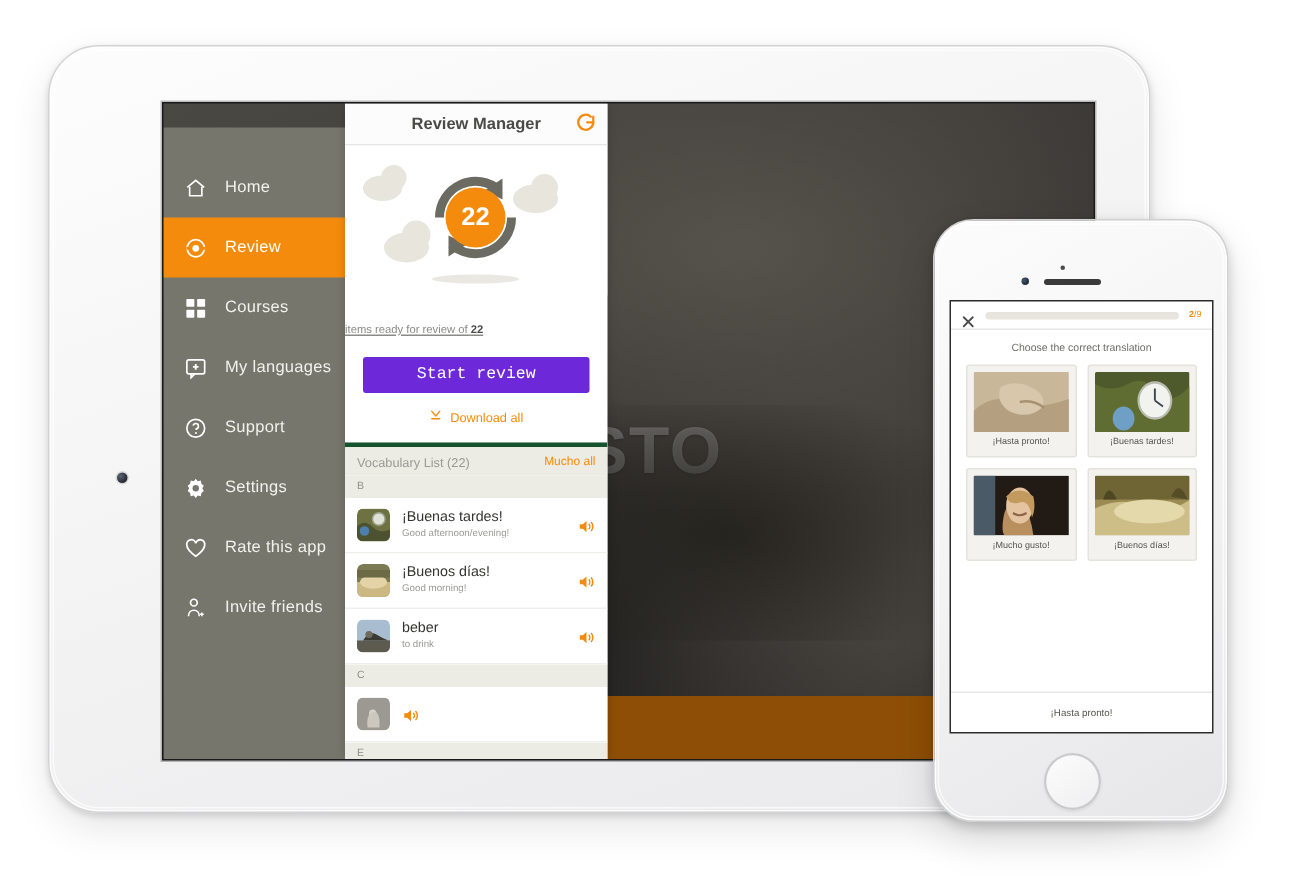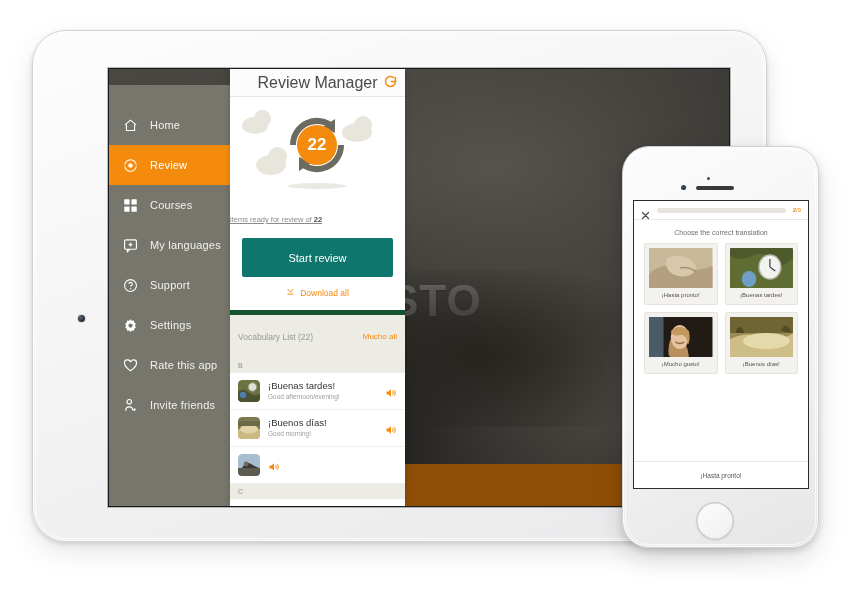--- a/index.html
+++ b/index.html
@@ -91,21 +91,21 @@
   
   #review-panel{
     position:absolute;left:121px;top:0;width:175px;height:100%;
     background:#ffffff;overflow:hidden;
     box-shadow:0 0 6px rgba(0,0,0,.18);
   }
   #rm-header{
     height:27px;background:#fcfcfc;border-bottom:1px solid #e6e6e4;
     display:flex;align-items:center;justify-content:center;position:relative;
   }
-  #rm-title{font-size:16px;color:#4a4a48;font-weight:normal;}
+  #rm-title{font-size:11px;color:#4a4a48;font-weight:bold;}
   #rm-refresh{
     position:absolute;right:7px;top:5px;width:15px;height:15px;
   }
   #rm-hero{
     height:100px;position:relative;background:#fff;
   }
   .cloud{position:absolute;background:#e7e5dc;border-radius:50%;}
   #cloud1{left:12px;top:20px;width:26px;height:17px;}
   #cloud1b{left:24px;top:13px;width:17px;height:17px;}
   #cloud2{left:112px;top:26px;width:30px;height:19px;}
@@ -122,31 +122,31 @@
   #badge-num{font-size:17px;color:#fff;font-weight:bold;}
   #hero-shadow{
     position:absolute;left:58px;top:86px;width:58px;height:6px;border-radius:50%;
     background:#e9e8e3;
   }
   #rm-sub{
     font-size:7.5px;color:#8a8a86;margin-top:18px;text-decoration:underline;
   }
   #rm-sub b{color:#4a4a48;}
   #start-review{
-    margin:14px 12px 0;height:39px;background:#0f766e;border:0;border-radius:2px;
-    color:#fff;font-size:11px;font-family:Liberation Sans, sans-serif;width:151px;cursor:pointer;
+    margin:14px 12px 0;height:24px;background:#6d28d9;border:0;border-radius:2px;
+    color:#fff;font-size:11px;font-family:Liberation Mono, monospace;width:151px;cursor:pointer;
     display:flex;align-items:center;justify-content:center;
   }
   #download-all{
     margin-top:10px;display:flex;align-items:center;justify-content:center;gap:5px;
     font-size:8.5px;color:#f58b0c;cursor:pointer;
   }
   #vocab-bar{
-    margin-top:12px;height:19px;background:#ecebe4;border-top:5px solid #14532d;
-    display:flex;align-items:center;justify-content:space-between;padding:12px 8px;
+    margin-top:12px;height:19px;background:#ecebe4;border-top:3px solid #14532d;
+    display:flex;align-items:center;justify-content:space-between;padding:0 8px;
   }
   #vocab-title{font-size:8.5px;color:#4a4a48;}
   #vocab-title span{color:#9a9a96;}
   #vocab-playall{font-size:8px;color:#f58b0c;cursor:pointer;}
   .alpha-head{
     height:15px;background:#ecebe4;display:flex;align-items:center;
     padding-left:8px;font-size:7px;color:#8d8d88;
   }
   .vocab-row{
     height:36px;background:#fff;border-bottom:1px solid #f0efec;
@@ -434,20 +434,24 @@
       </div>
 
       <div class="vocab-row">
         <span class="vocab-thumb">
           <svg viewBox="0 0 22 22" width="22" height="22">
             <rect width="22" height="22" rx="4" fill="#a9bdd0"></rect>
             <path d="M0 14 h22 v8 H0z" fill="#5d5a50"></path>
             <path d="M4 14 q4 -7 9 -4 t8 4z" fill="#3c3a33"></path>
             <circle cx="8" cy="10" r="2.4" fill="#6e6a5c"></circle>
           </svg>
+        </span>
+        <span class="vocab-texts">
+          <span class="vocab-word" style="display:block">beber</span>
+          <span class="vocab-trans" style="display:block">to drink</span>
         </span>
         <span class="speaker">
           <svg viewBox="0 0 24 24" width="12" height="12" fill="#f58b0c">
             <path d="M3 9 H7 L12 4.5 V19.5 L7 15 H3z"></path>
             <path d="M15 8.5 a5 5 0 0 1 0 7" fill="none" stroke="#f58b0c" stroke-width="2"></path>
             <path d="M18 6 a8.5 8.5 0 0 1 0 12" fill="none" stroke="#f58b0c" stroke-width="2"></path>
           </svg>
         </span>
       </div>
 

